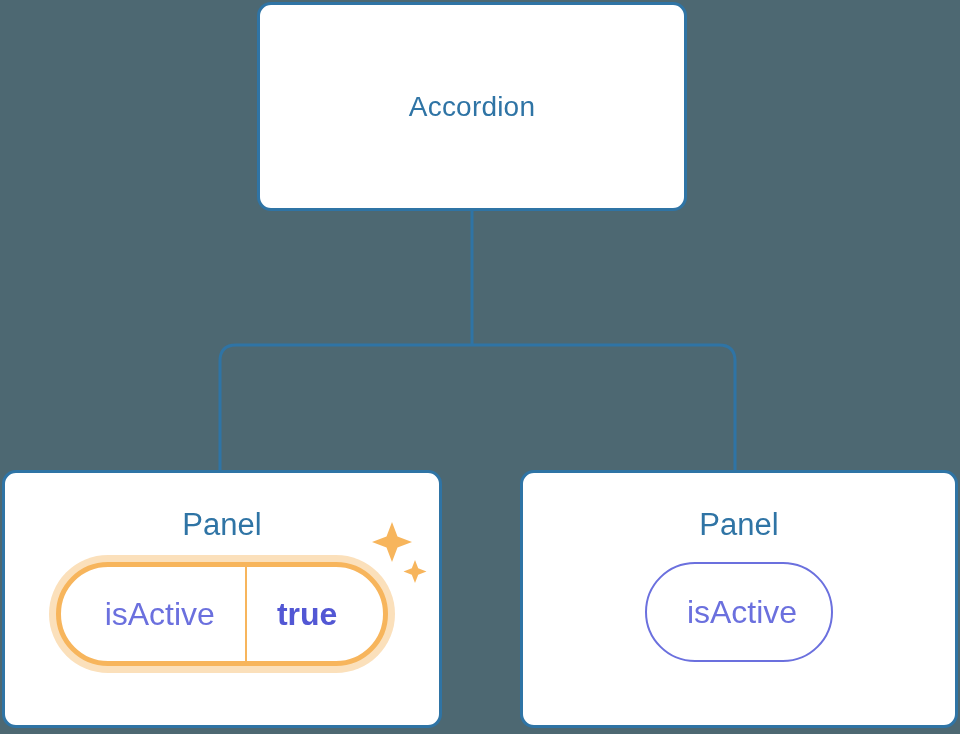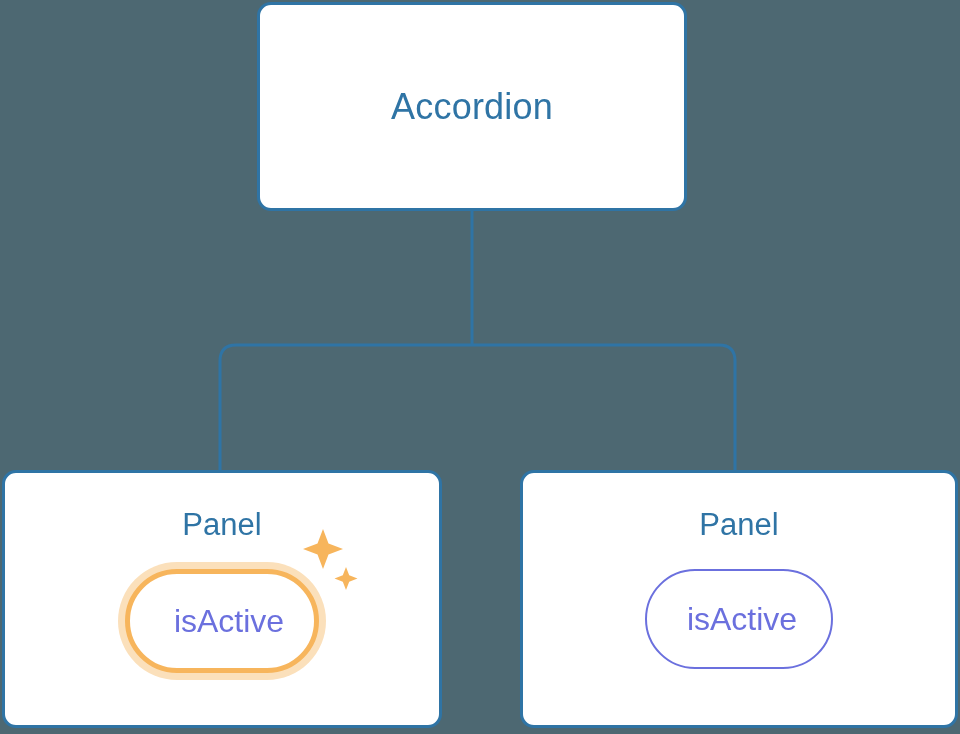--- a/index.html
+++ b/index.html
@@ -48,21 +48,21 @@
     top: 2px;
     width: 430px;
     height: 209px;
     display: flex;
     align-items: center;
     justify-content: center;
   }
 
   .node-title {
     color: #2f74a5;
-    font-size: 36px;
+    font-size: 28px;
     font-weight: 400;
     letter-spacing: 0.2px;
     line-height: 1;
     text-align: left;
   }
 
   .node-panel {
     top: 470px;
     height: 258px;
     padding-top: 36px;
@@ -79,21 +79,21 @@
   .node-panel-right {
     left: 520px;
     width: 438px;
   }
 
   .panel-title {
     color: #2f74a5;
     font-size: 31px;
     font-weight: 400;
     line-height: 1;
-    margin-bottom: 7px;
+    margin-bottom: 0;
   }
 
   
   .pill-wrap {
     position: relative;
     margin-top: 22px;
   }
 
   .pill {
     display: flex;
@@ -180,20 +180,21 @@
   <div class="node-card node-root">
     <div class="node-title">Accordion</div>
   </div>
 
   <div class="node-card node-panel node-panel-left">
     <div class="panel-title">Panel</div>
 
     <div class="pill-wrap is-highlighted">
       <div class="pill">
         <div class="pill-key">isActive</div>
+        <div class="pill-value">true</div>
       </div>
 
       <svg class="sparkles" viewBox="0 0 62 76" xmlns="http://www.w3.org/2000/svg">
         <path d="M 24 6 L 29.5 20.5 L 44 26 L 29.5 31.5 L 24 46 L 18.5 31.5 L 4 26 L 18.5 20.5 Z" fill="#f7b55c"></path>
         <path d="M 47 44 L 50.2 52.3 L 58.5 55.5 L 50.2 58.7 L 47 67 L 43.8 58.7 L 35.5 55.5 L 43.8 52.3 Z" fill="#f7b55c"></path>
       </svg>
     </div>
   </div>
 
   <div class="node-card node-panel node-panel-right">

